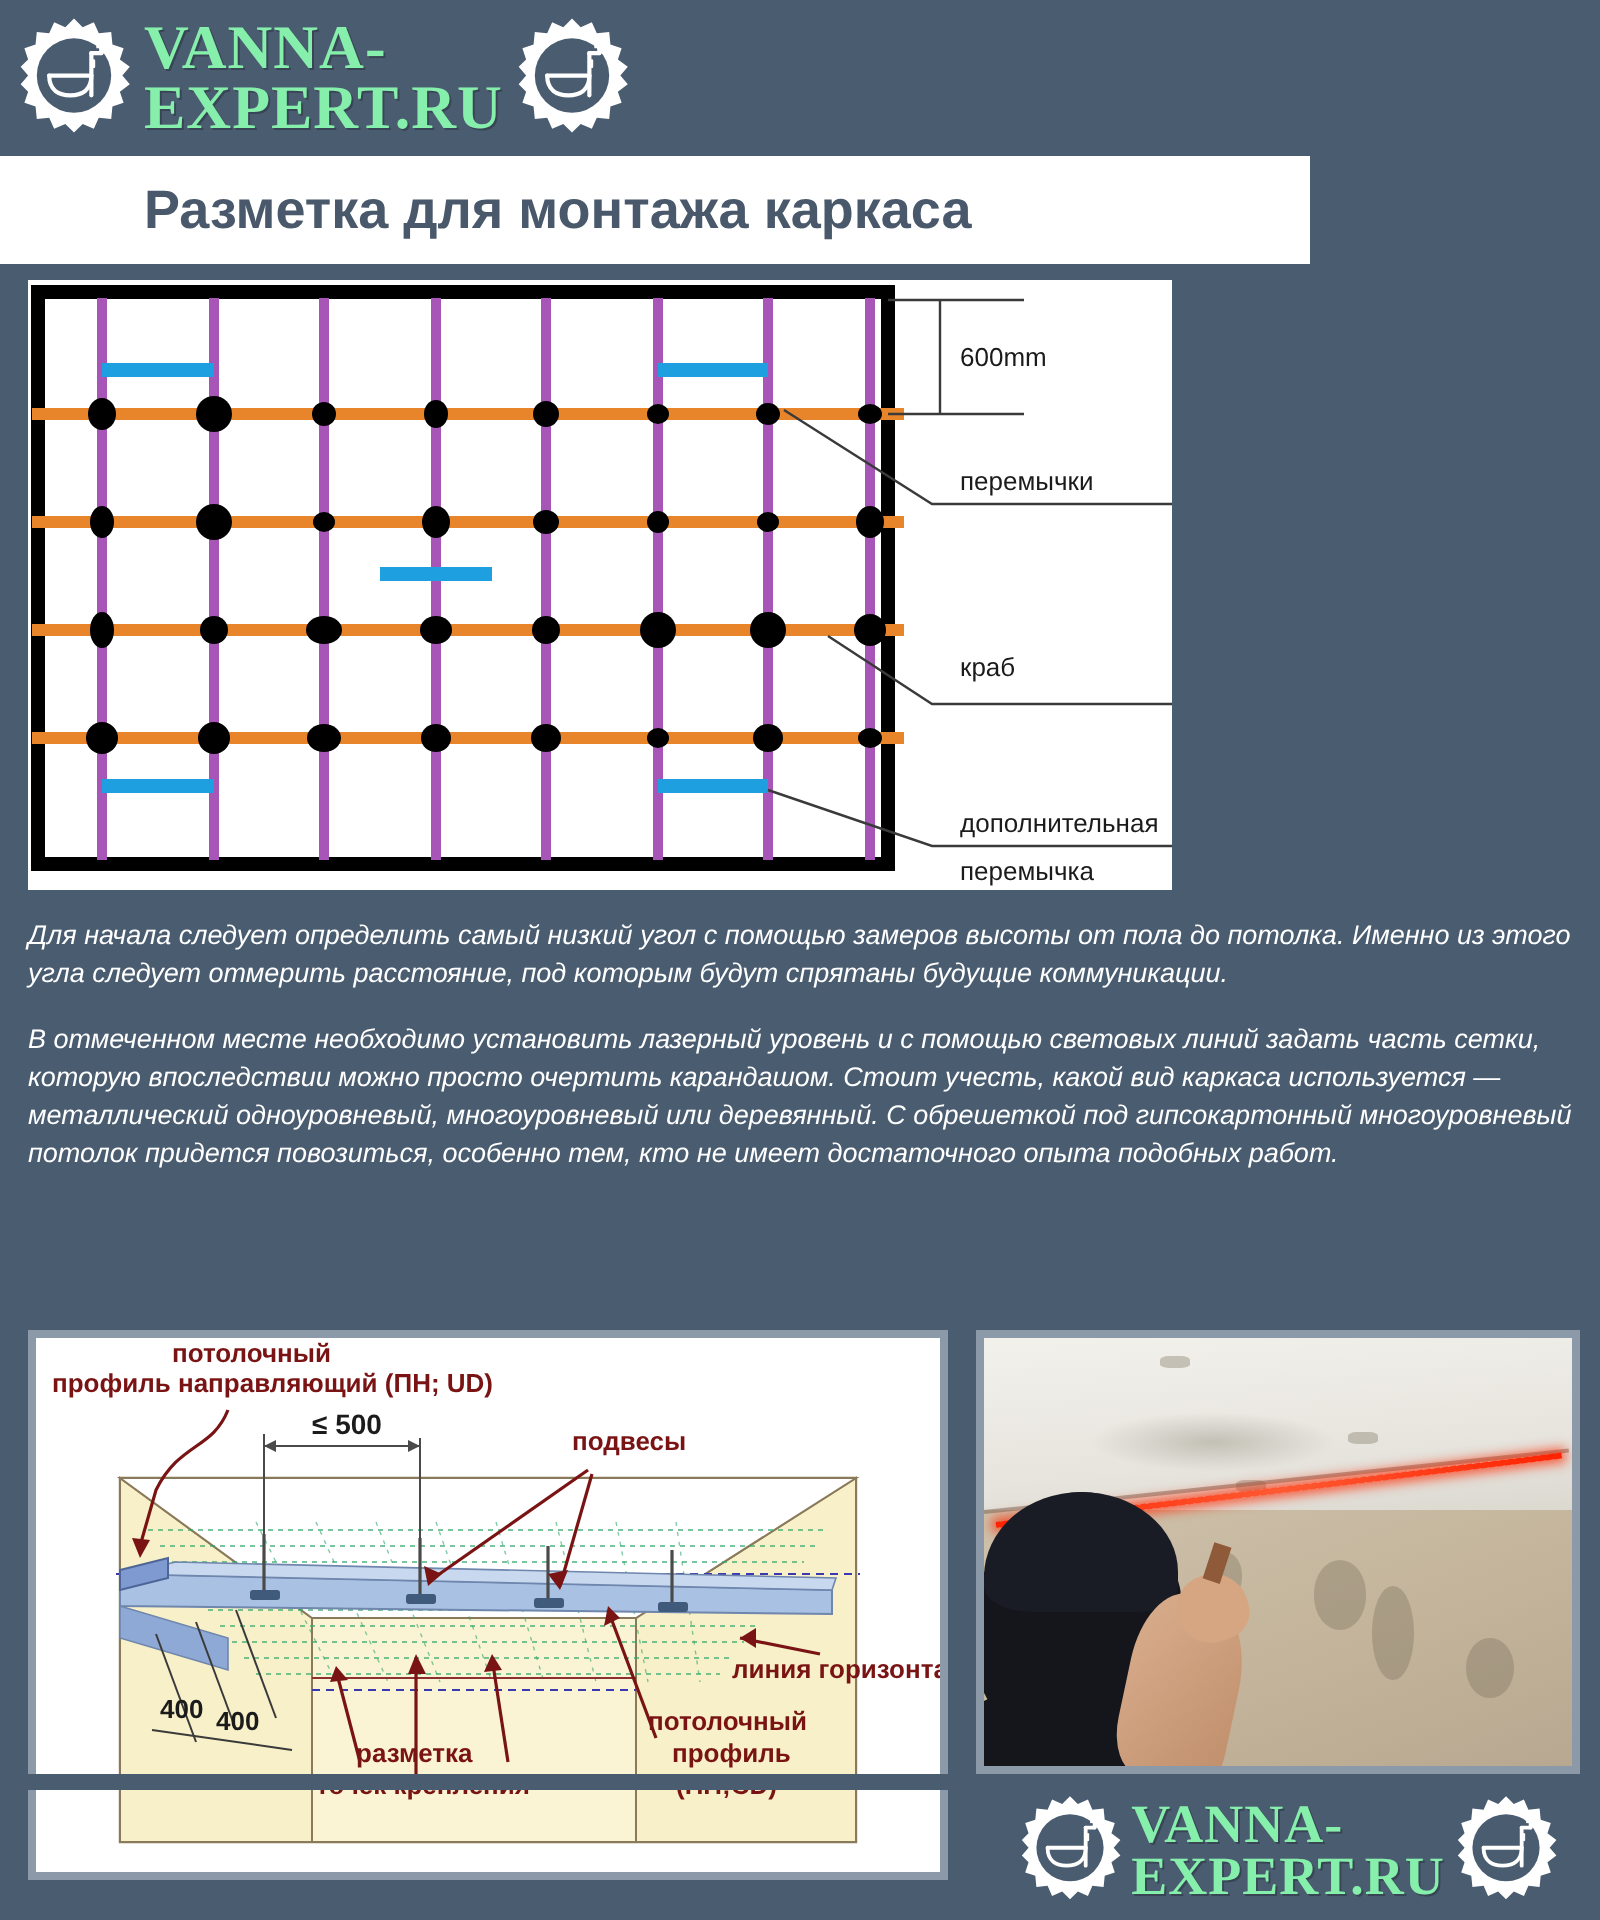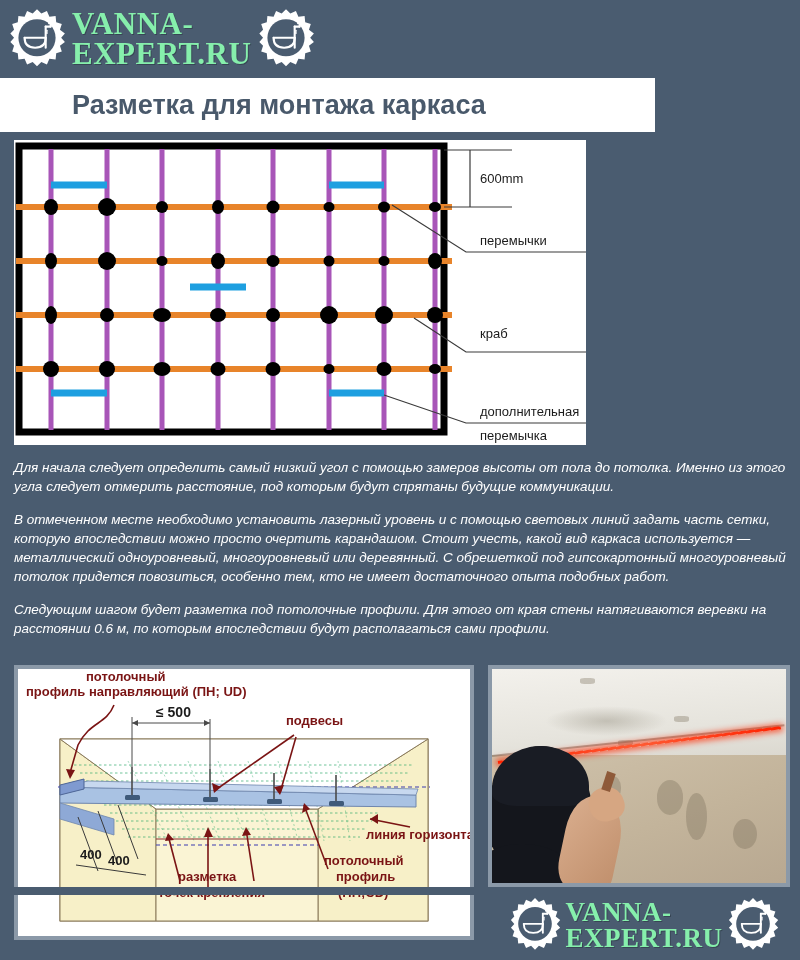--- a/index.html
+++ b/index.html
@@ -309,21 +309,20 @@
       <path d="M 370 255 L 452 283 L 572 283"></path>
     </g>
     <text x="466" y="276" font-family="Liberation Sans, sans-serif" font-size="13" fill="#1b1b1b">дополнительная</text>
     <text x="466" y="300" font-family="Liberation Sans, sans-serif" font-size="13" fill="#1b1b1b">перемычка</text>
   </svg>
 </div>
 
 <div class="article-text">
   <p>Для начала следует определить самый низкий угол с помощью замеров высоты от пола до потолка. Именно из этого угла следует отмерить расстояние, под которым будут спрятаны будущие коммуникации.</p>
   <p>В отмеченном месте необходимо установить лазерный уровень и с помощью световых линий задать часть сетки, которую впоследствии можно просто очертить карандашом. Стоит учесть, какой вид каркаса используется — металлический одноуровневый, многоуровневый или деревянный. С обрешеткой под гипсокартонный многоуровневый потолок придется повозиться, особенно тем, кто не имеет достаточного опыта подобных работ.</p>
-  <p>Следующим шагом будет разметка под потолочные профили. Для этого от края стены натягиваются веревки на расстоянии 0.6 м, по которым впоследствии будут располагаться сами профили.</p>
 </div>
 
 <div class="figure-ceiling">
   <svg width="452" height="267" viewBox="0 0 452 267">
     <rect x="0" y="0" width="452" height="267" fill="#ffffff"></rect>
 
     <polygon points="42,70 410,70 410,252 42,252" fill="#ffffff" stroke="#8a7a5a" stroke-width="1.2"></polygon>
 
     <polygon points="42,70 42,252 138,252 138,140" fill="#f7f0c8" stroke="#8a7a5a" stroke-width="1"></polygon>
 

